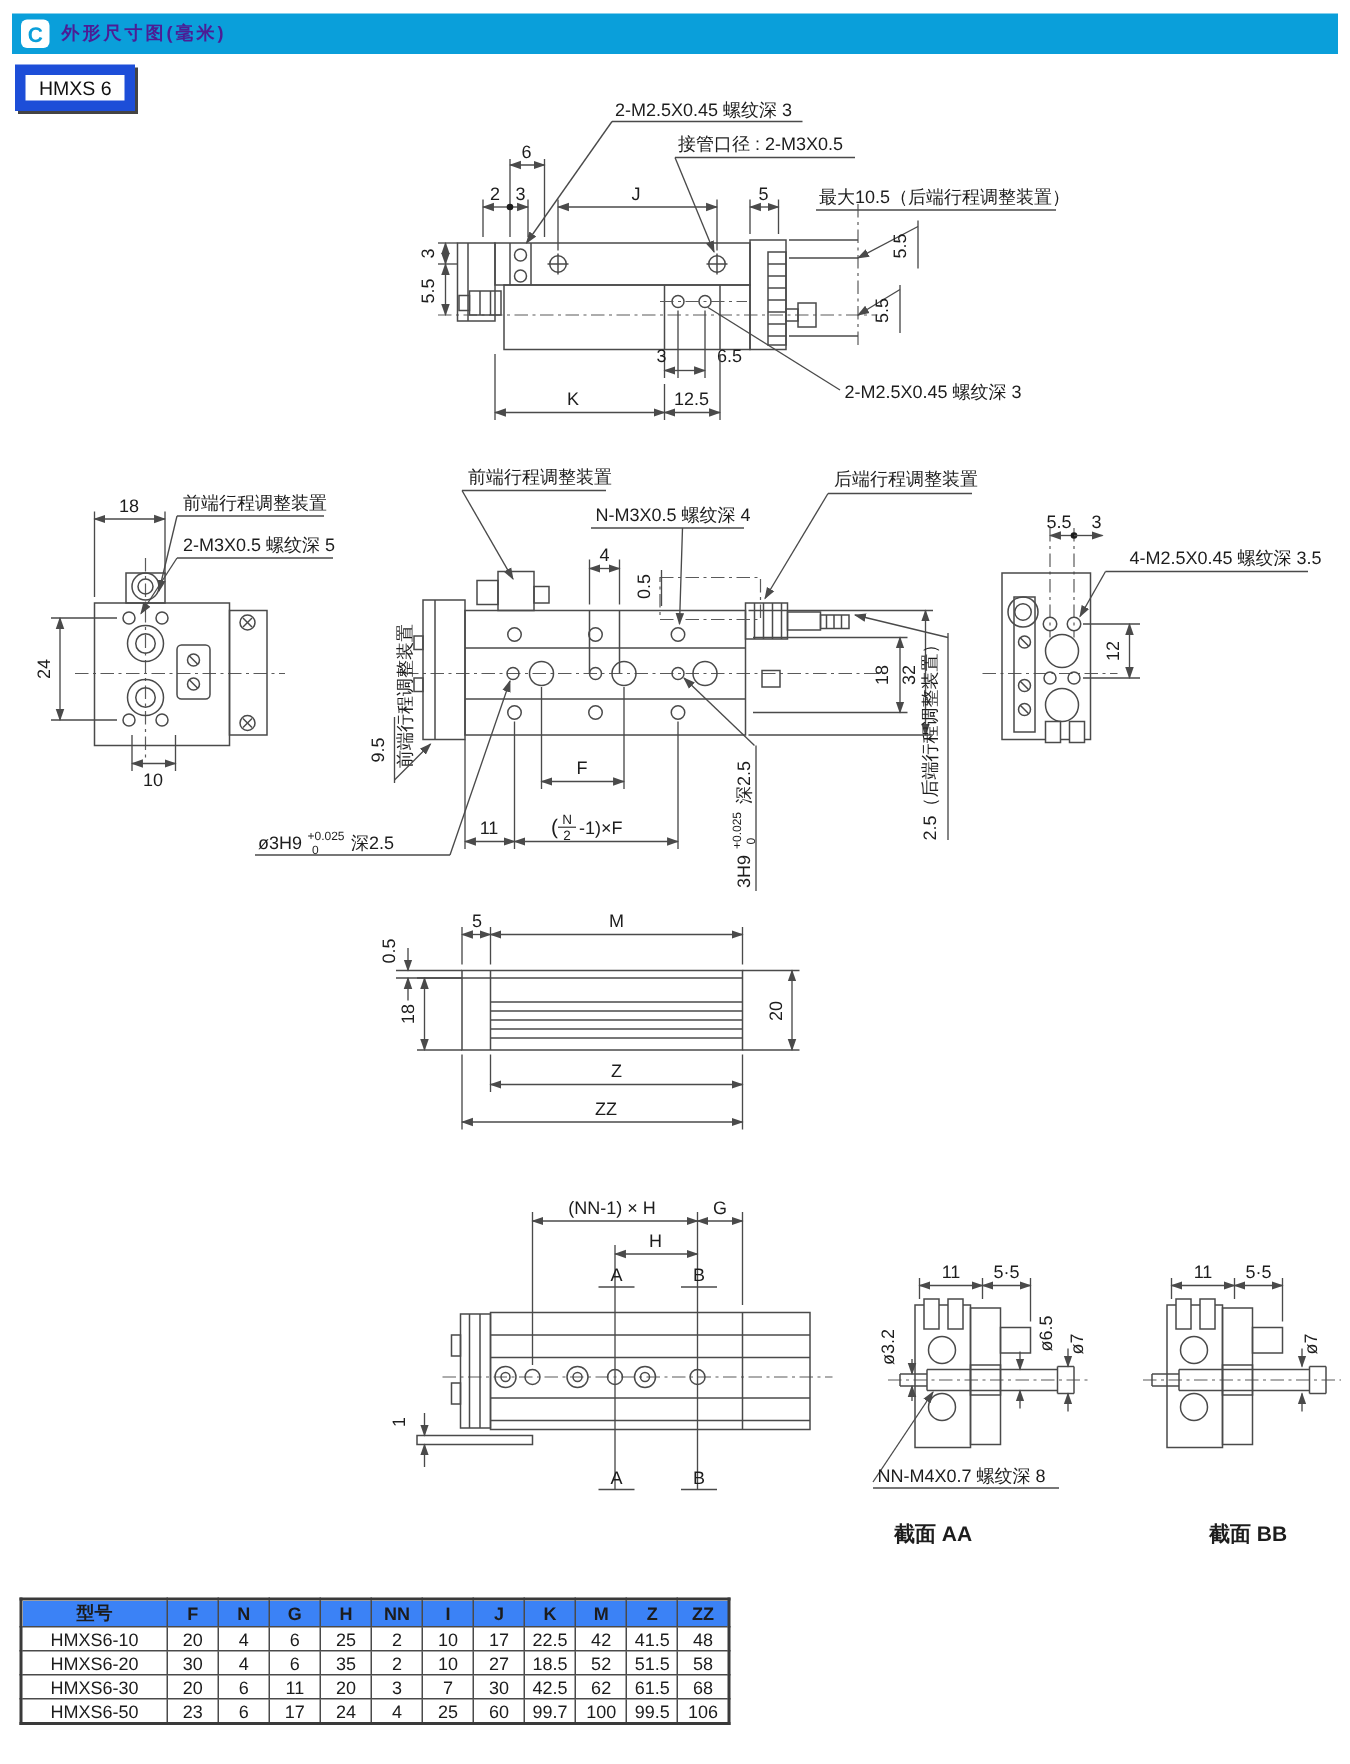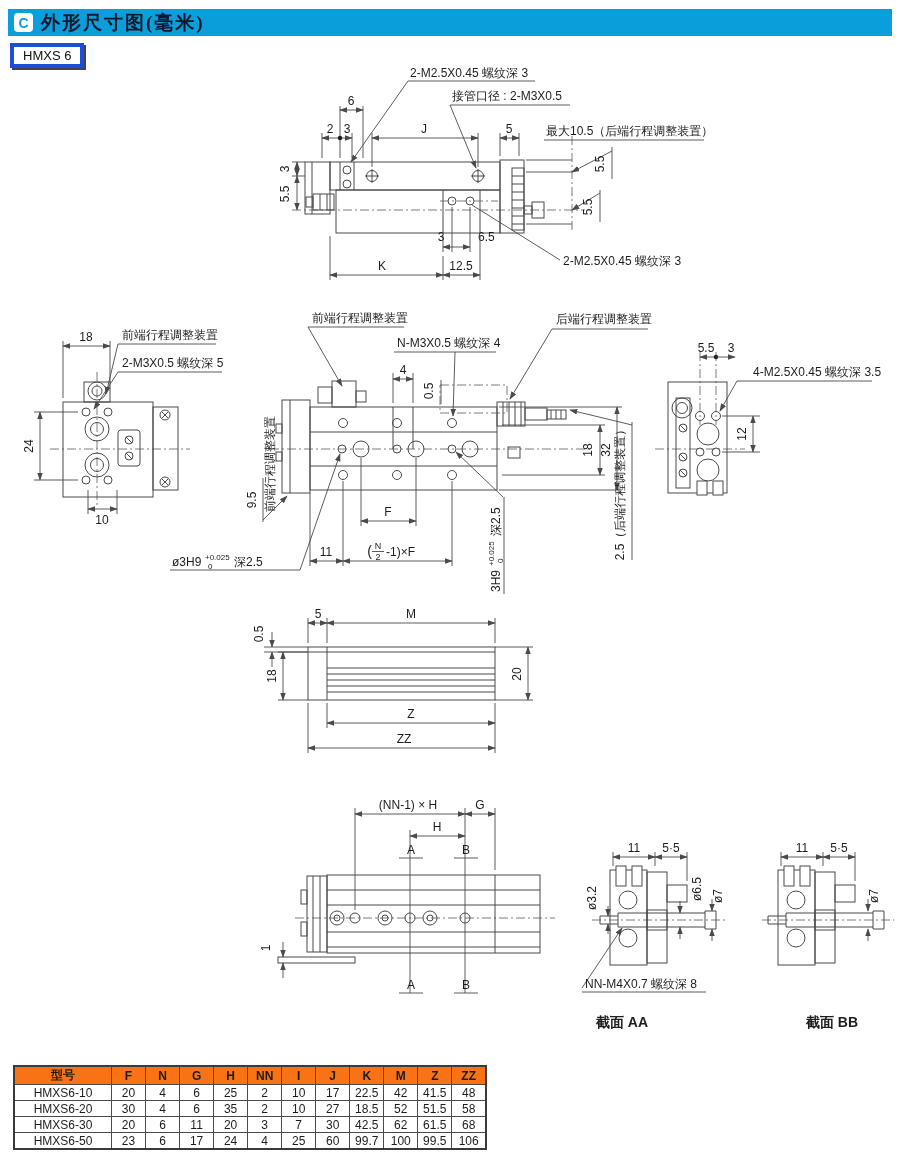--- a/index.html
+++ b/index.html
@@ -2,37 +2,37 @@
 <html><head>
 <meta charset="utf-8">
 <style>
   html,body{margin:0;padding:0;background:#e8e8e8;}
   .page{position:relative;width:900px;height:1176px;background:#ffffff;overflow:hidden;
         font-family:"Liberation Sans",sans-serif;}
   .header-bar{position:absolute;left:8px;top:9px;width:884px;height:27px;background:#0a9fda;
               display:flex;align-items:center;gap:8px;padding-left:6px;box-sizing:border-box;}
   .hicon{width:19px;height:19px;background:#ffffff;border-radius:4px;color:#0a9fda;
          font-weight:bold;font-size:14px;display:flex;align-items:center;justify-content:center;}
-  .htitle{color:#0f172a;font-size:19px;font-weight:bold;letter-spacing:2px;font-family:Liberation Serif, serif;}
-  .model-badge{position:absolute;left:10px;top:43px;background:#ffffff;border:4px solid #1d4ed8;
+  .htitle{color:#4c1d95;font-size:12px;font-weight:bold;letter-spacing:2px;}
+  .model-badge{position:absolute;left:10px;top:43px;background:#ffffff;border:7px solid #1d4ed8;
                box-shadow:2px 2px 0 #444;padding:1px 9px;font-size:13px;color:#111;}
   .drawing{position:absolute;left:0;top:0;}
   .drawing .ln{fill:none;stroke:#4a4a4a;stroke-width:1;}
   .drawing .fw{fill:#ffffff;stroke:#4a4a4a;stroke-width:1;}
   .drawing .cl{fill:none;stroke:#5a5a5a;stroke-width:0.8;stroke-dasharray:9 3 2 3;}
   .drawing .dim{fill:none;stroke:#4a4a4a;stroke-width:0.9;}
   .drawing text{fill:#1d1d1d;font-family:"Liberation Sans",sans-serif;font-size:12px;}
   .drawing .sm{font-size:8px;}
   .drawing .frac{font-size:9px;}
   .drawing .cap{font-size:14px;font-weight:bold;}
   .dim-table{position:absolute;left:13px;top:1065px;width:474px;border-collapse:collapse;
              font-size:12px;color:#1c1c1c;background:#fff;table-layout:fixed;border:2px solid #3a3a3a;}
   .dim-table th,.dim-table td{border:1px solid #4a4a4a;text-align:center;padding:0;height:15px;
              overflow:hidden;white-space:nowrap;}
-  .dim-table thead th{background:#f97316;font-weight:bold;}
+  .dim-table thead th{background:#3b82f6;font-weight:bold;}
   .dim-table th:first-child,.dim-table td:first-child{width:96px;}
 </style>
 </head>
 <body>
 
 <div class="page">
 
   <div class="header-bar">
     <span class="hicon">C</span>
     <span class="htitle">外形尺寸图(毫米)</span>

